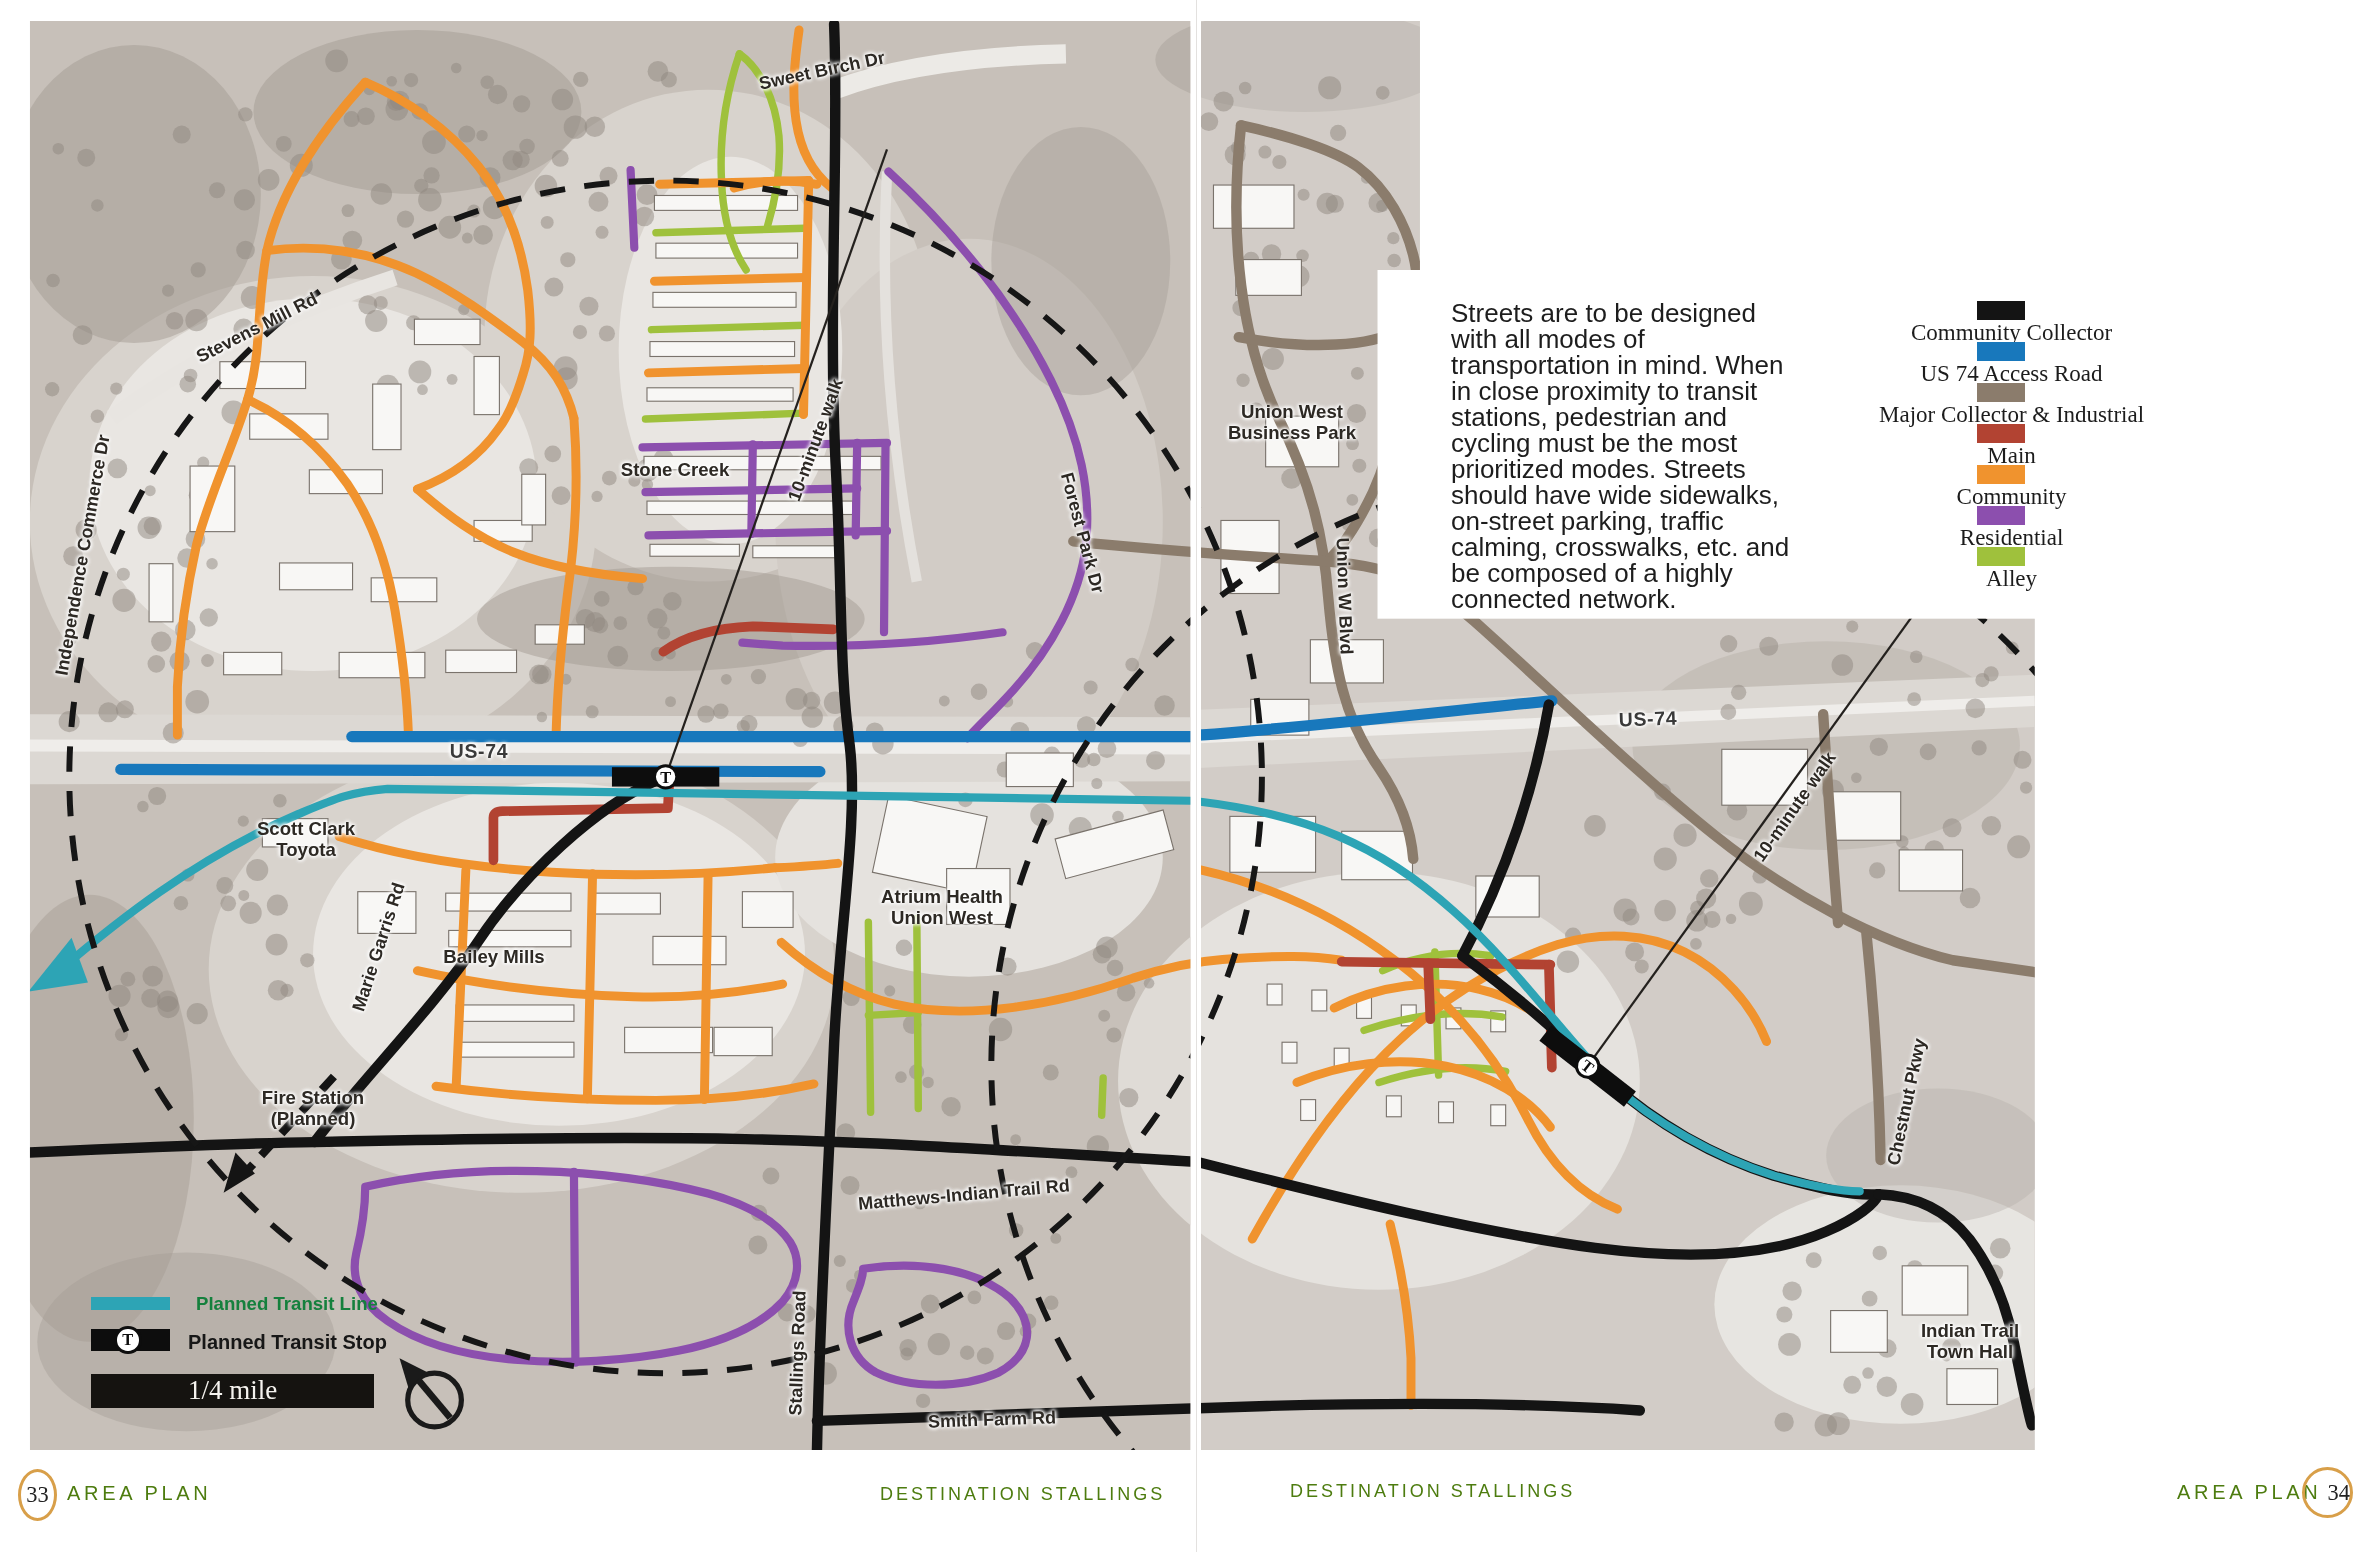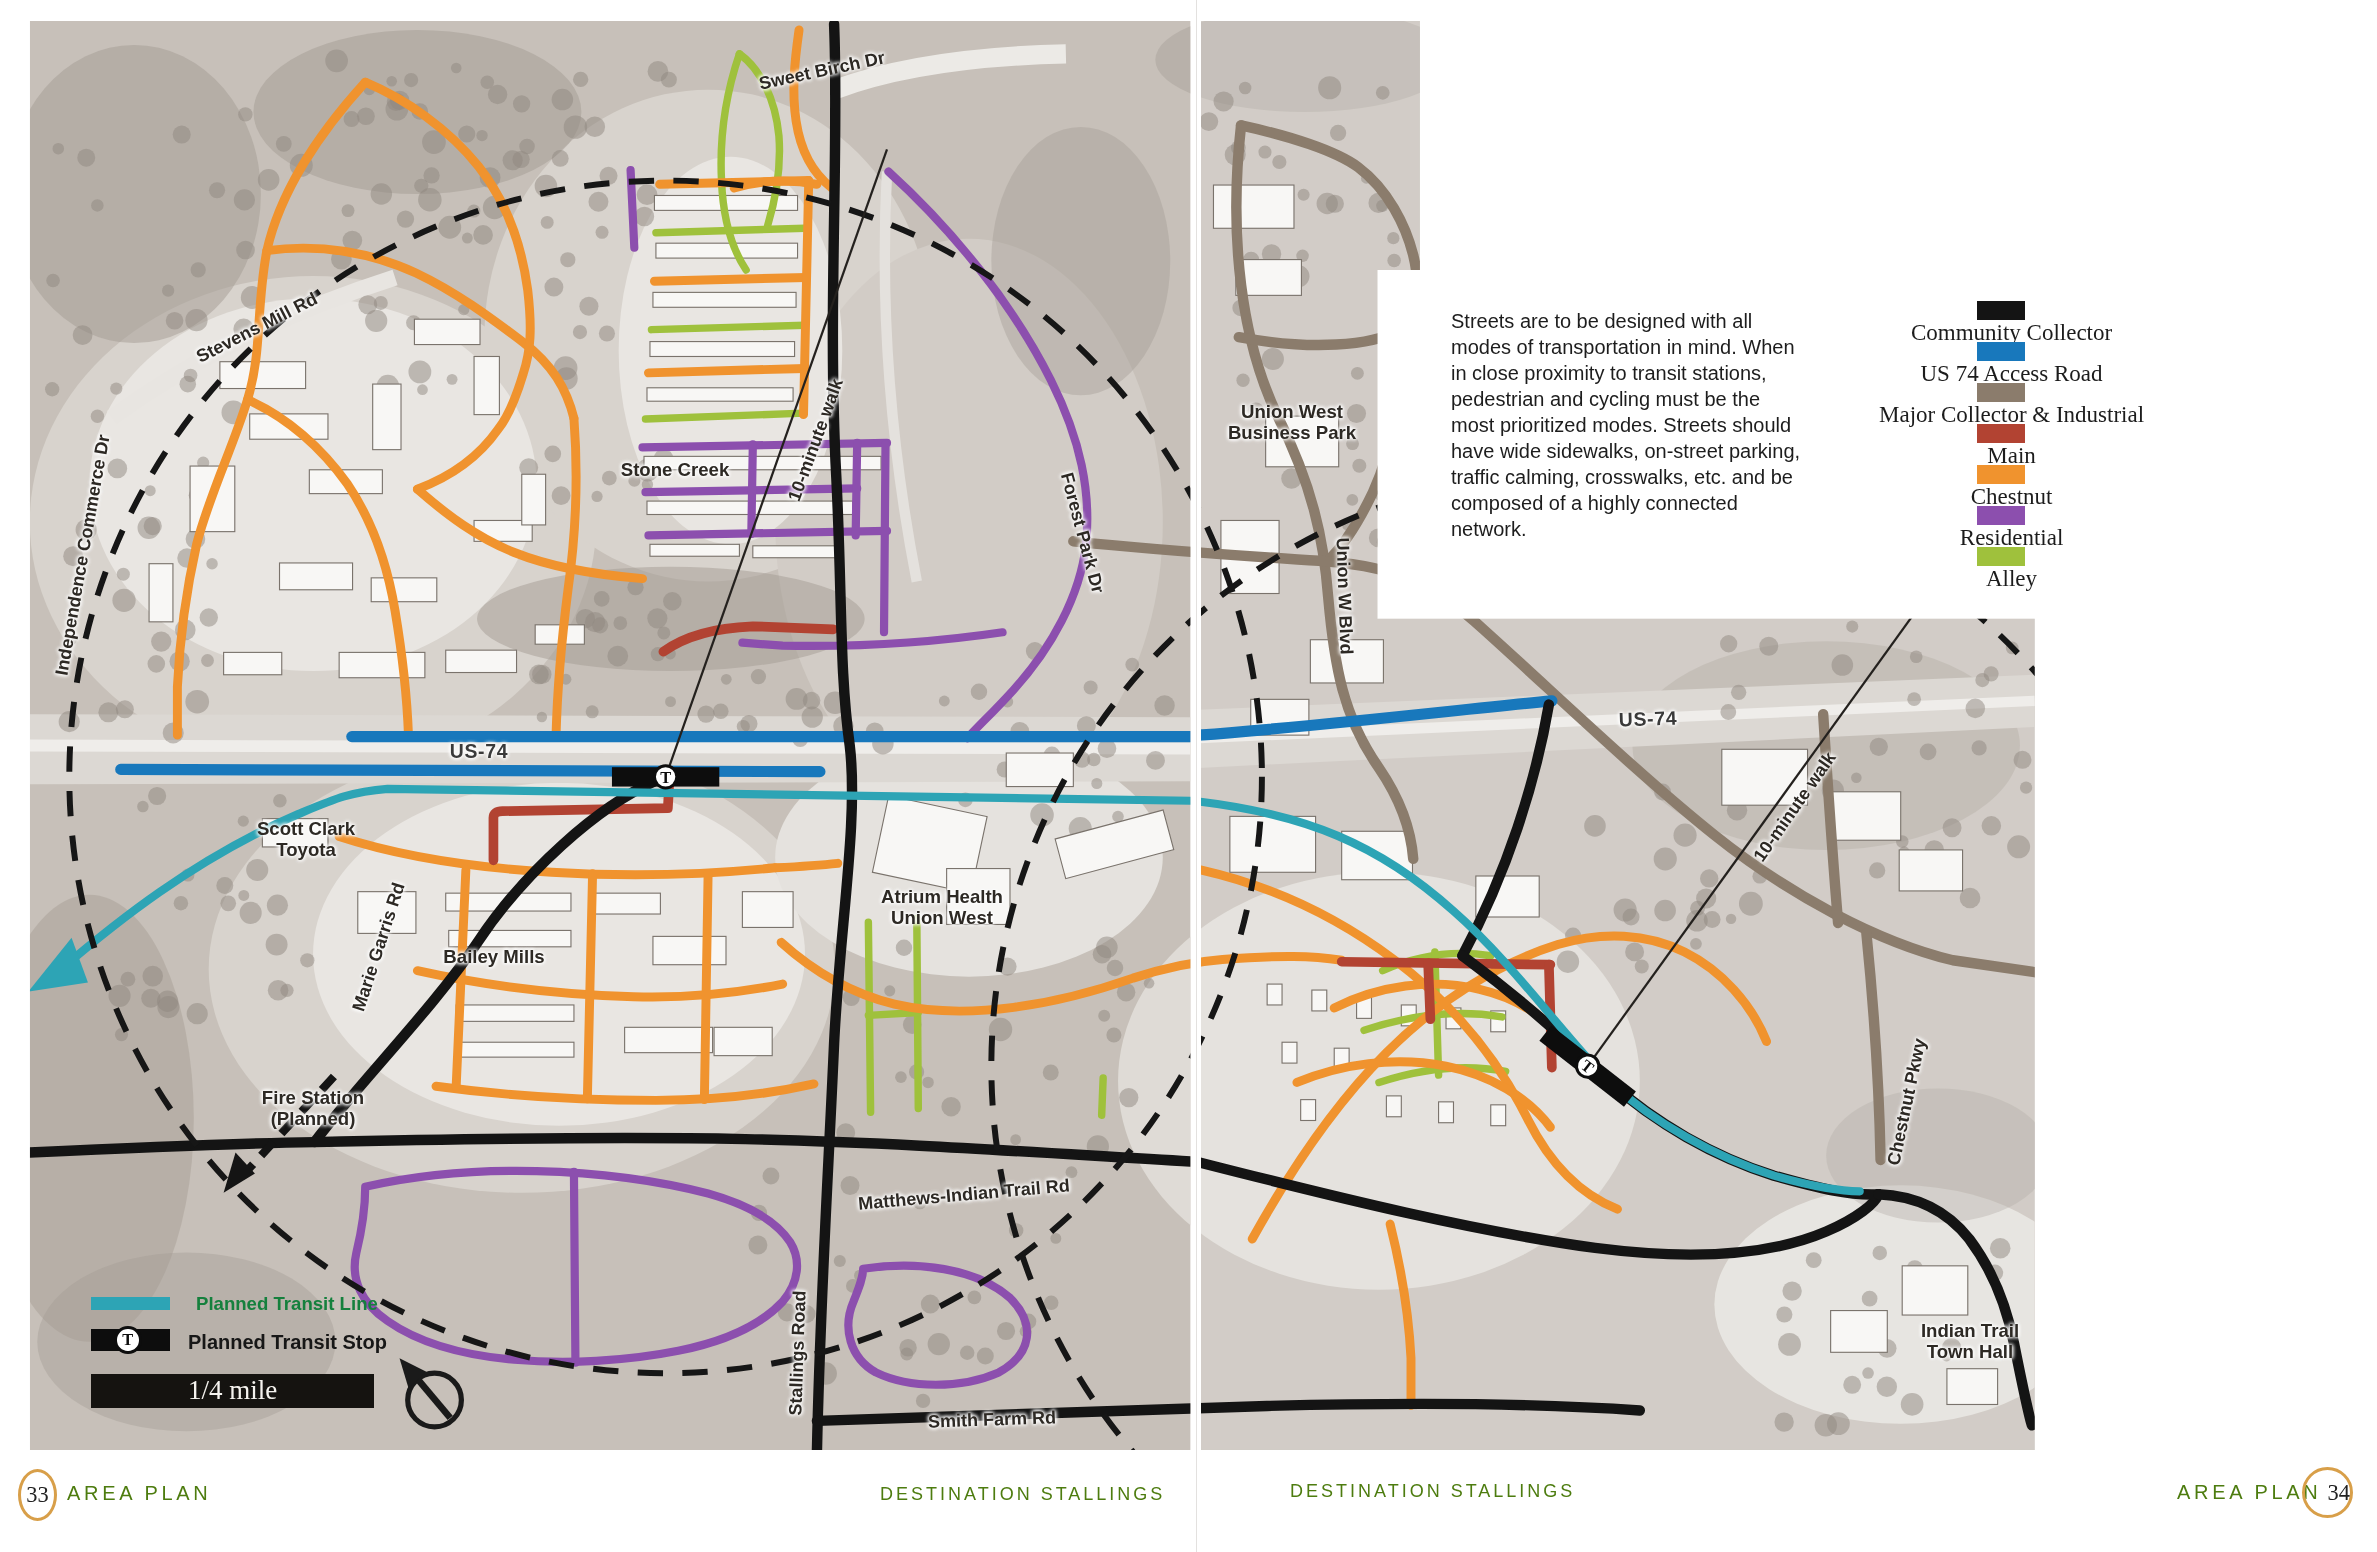--- a/index.html
+++ b/index.html
@@ -16,21 +16,21 @@
   .road.residential{stroke:var(--c-residential);stroke-width:11px;}
   .road.alley{stroke:var(--c-alley);stroke-width:10px;}
   .road.transit{stroke:var(--c-transit);stroke-width:11px;}
   .walk-circle{fill:none;stroke:#161616;stroke-width:8;stroke-dasharray:34 26;}
   .walk-line{stroke:#24211e;stroke-width:3;}
   
   .teal-panel{position:absolute;left:1420px;top:26px;width:913px;height:244px;background:var(--c-panel,#2892a5);}
   .teal-panel h1{margin:0;position:absolute;left:31px;top:91px;color:#ffffff;
     font-family:"DejaVu Serif","Liberation Serif",serif;font-weight:700;font-size:51px;letter-spacing:5.2px;}
   
-  .desc{position:absolute;left:1451px;top:308px;width:356px;font-size:20px;line-height:26px;color:#1d1d1d;}
+  .desc{position:absolute;left:1451px;top:300px;width:356px;font-size:26px;line-height:26px;color:#1d1d1d;}
   
   .legend{position:absolute;left:1858px;top:301px;}
   .lg-row{display:flex;align-items:center;height:41px;flex-direction:column;}
   .lg-row .sw{width:48px;height:19.4px;display:inline-block;flex:0 0 auto;}
   .lg-row .lb{margin-left:21px;font-family:"Liberation Serif",serif;font-size:23px;color:#1c1c1c;white-space:nowrap;}
   
   .map-label{position:absolute;transform:translate(-50%,-50%) rotate(var(--r,0deg));
     font-weight:bold;color:#2d2924;white-space:nowrap;text-align:center;
     text-shadow:0 0 3.7px #fff,0 0 3.7px #fff,0 0 5.2px #fff,0 0 5.2px #fff;}
   .map-label.road{font-size:18px;}
@@ -689,21 +689,21 @@
       <div class="lg-row">
         <span class="sw" style="background:#8b7c6c"></span>
         <span class="lb">Major Collector &amp; Industrial</span>
       </div>
       <div class="lg-row">
         <span class="sw" style="background:#b24332"></span>
         <span class="lb">Main</span>
       </div>
       <div class="lg-row">
         <span class="sw" style="background:#f0932e"></span>
-        <span class="lb">Chestnut</span>
+        <span class="lb">Community</span>
       </div>
       <div class="lg-row">
         <span class="sw" style="background:#8c4fae"></span>
         <span class="lb">Residential</span>
       </div>
       <div class="lg-row">
         <span class="sw" style="background:#9fc13c"></span>
         <span class="lb">Alley</span>
       </div>
     </div>

